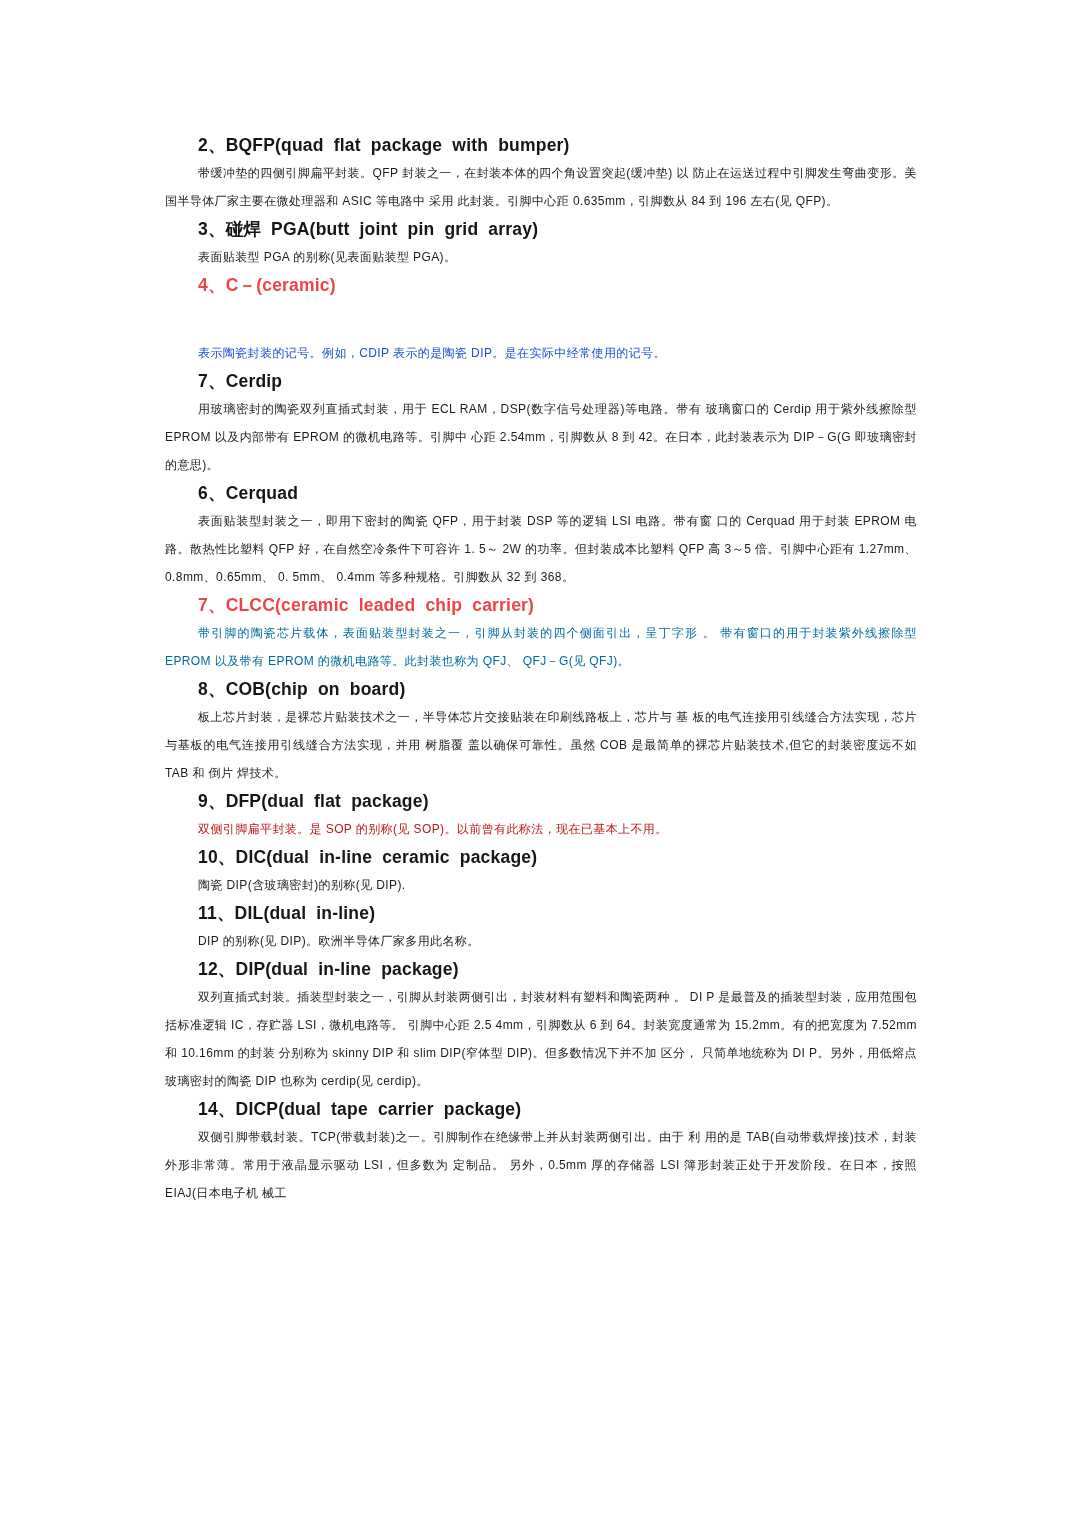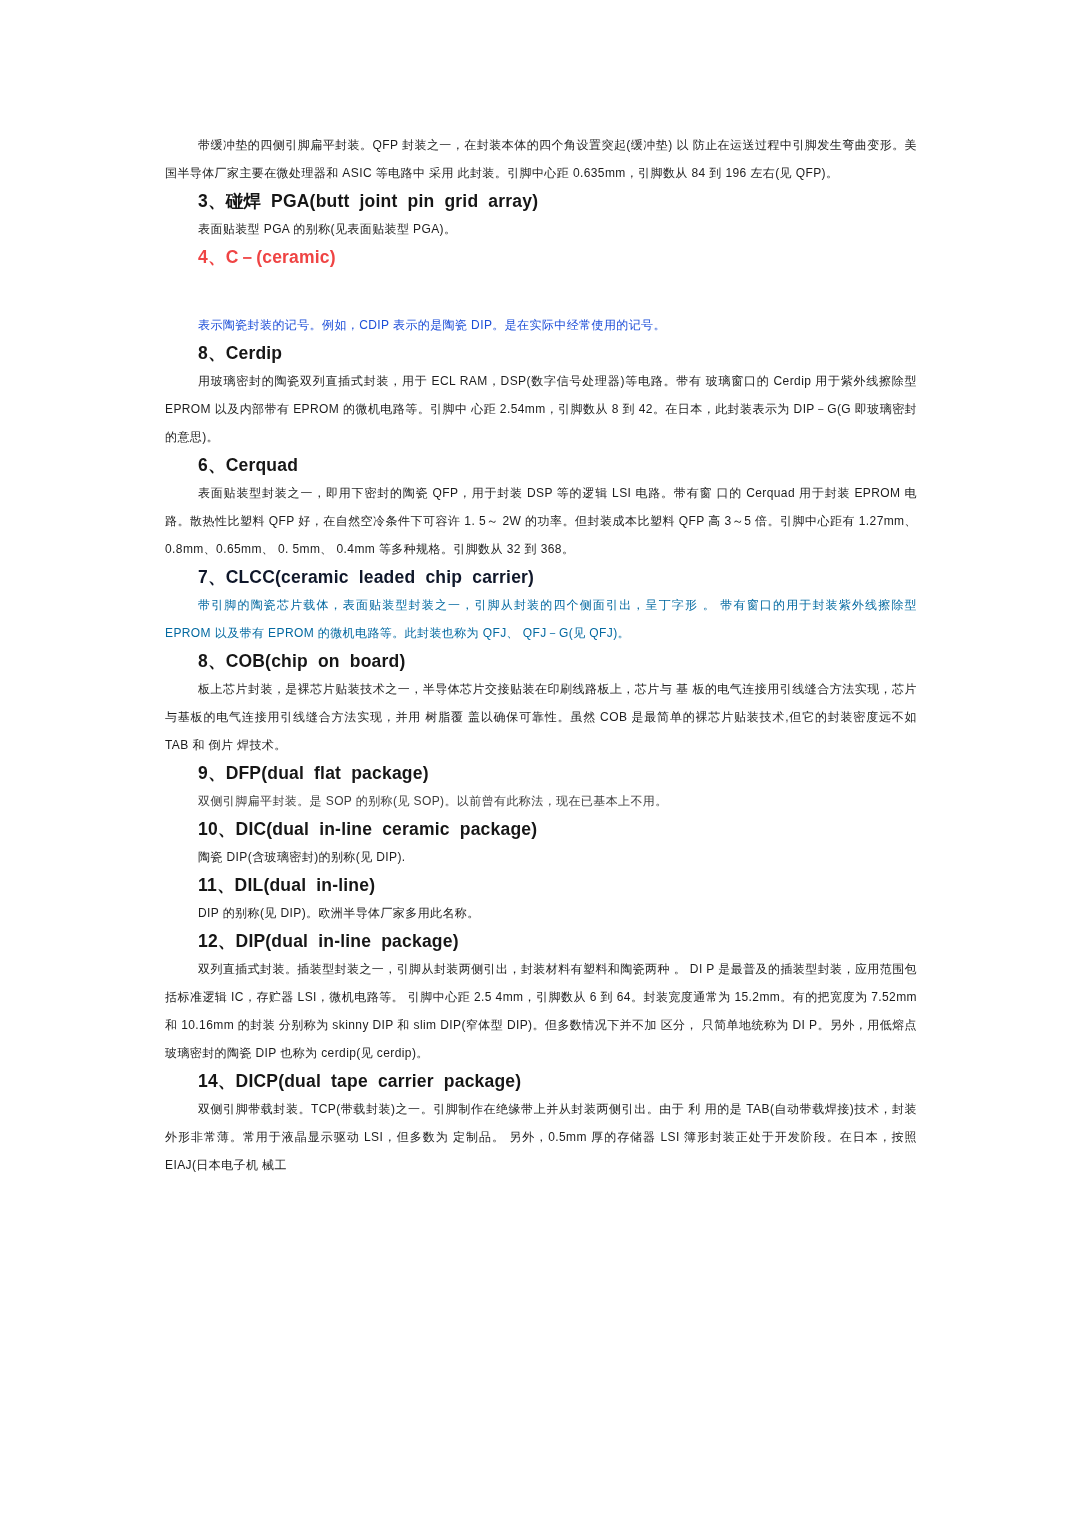--- a/index.html
+++ b/index.html
@@ -47,56 +47,57 @@
     text-indent: 33px;
     letter-spacing: 0.4px;
   }
 </style>
 </head>
 <body>
 
 <div class="page" style="background: rgb(255, 255, 255);">
   <main class="content" id="doc-root">
   <section class="doc-item">
+    <h2 class="doc-heading" style="color: rgb(22, 22, 22);">2、BQFP(quad flat package with bumper)</h2>
     <p class="doc-paragraph" style="color: rgb(29, 29, 29);">带缓冲垫的四侧引脚扁平封装。QFP 封装之一，在封装本体的四个角设置突起(缓冲垫) 以 防止在运送过程中引脚发生弯曲变形。美国半导体厂家主要在微处理器和 ASIC 等电路中 采用 此封装。引脚中心距 0.635mm，引脚数从 84 到 196 左右(见 QFP)。</p>
   </section>
 
   <section class="doc-item">
     <h2 class="doc-heading" style="color: rgb(22, 22, 22);">3、碰焊 PGA(butt joint pin grid array)</h2>
     <p class="doc-paragraph" style="color: rgb(29, 29, 29);">表面贴装型 PGA 的别称(见表面贴装型 PGA)。</p>
   </section>
 
   <section class="doc-item">
     <h2 class="doc-heading" style="color: #ef4444;">4、C－(ceramic)</h2>
     <p class="doc-paragraph" style="color: #1d4ed8; margin-top: 40px;">表示陶瓷封装的记号。例如，CDIP 表示的是陶瓷 DIP。是在实际中经常使用的记号。</p>
   </section>
 
   <section class="doc-item">
-    <h2 class="doc-heading" style="color: rgb(22, 22, 22);">8、Cerdip</h2>
+    <h2 class="doc-heading" style="color: rgb(22, 22, 22);">7、Cerdip</h2>
     <p class="doc-paragraph" style="color: rgb(29, 29, 29);">用玻璃密封的陶瓷双列直插式封装，用于 ECL RAM，DSP(数字信号处理器)等电路。带有 玻璃窗口的 Cerdip 用于紫外线擦除型 EPROM 以及内部带有 EPROM 的微机电路等。引脚中 心距 2.54mm，引脚数从 8 到 42。在日本，此封装表示为 DIP－G(G 即玻璃密封的意思)。</p>
   </section>
 
   <section class="doc-item">
     <h2 class="doc-heading" style="color: rgb(22, 22, 22);">6、Cerquad</h2>
     <p class="doc-paragraph" style="color: rgb(29, 29, 29);">表面贴装型封装之一，即用下密封的陶瓷 QFP，用于封装 DSP 等的逻辑 LSI 电路。带有窗 口的 Cerquad 用于封装 EPROM 电路。散热性比塑料 QFP 好，在自然空冷条件下可容许 1. 5～ 2W 的功率。但封装成本比塑料 QFP 高 3～5 倍。引脚中心距有 1.27mm、0.8mm、0.65mm、 0. 5mm、 0.4mm 等多种规格。引脚数从 32 到 368。</p>
   </section>
 
   <section class="doc-item">
-    <h2 class="doc-heading" style="color: #0f172a;">7、CLCC(ceramic leaded chip carrier)</h2>
+    <h2 class="doc-heading" style="color: #ef4444;">7、CLCC(ceramic leaded chip carrier)</h2>
     <p class="doc-paragraph" style="color: #0369a1;">带引脚的陶瓷芯片载体，表面贴装型封装之一，引脚从封装的四个侧面引出，呈丁字形 。 带有窗口的用于封装紫外线擦除型 EPROM 以及带有 EPROM 的微机电路等。此封装也称为 QFJ、 QFJ－G(见 QFJ)。</p>
   </section>
 
   <section class="doc-item">
     <h2 class="doc-heading" style="color: rgb(22, 22, 22);">8、COB(chip on board)</h2>
     <p class="doc-paragraph" style="color: rgb(29, 29, 29);">板上芯片封装，是裸芯片贴装技术之一，半导体芯片交接贴装在印刷线路板上，芯片与 基 板的电气连接用引线缝合方法实现，芯片与基板的电气连接用引线缝合方法实现，并用 树脂覆 盖以确保可靠性。虽然 COB 是最简单的裸芯片贴装技术,但它的封装密度远不如 TAB 和 倒片 焊技术。</p>
   </section>
 
   <section class="doc-item space-before">
     <h2 class="doc-heading" style="color: rgb(22, 22, 22);">9、DFP(dual flat package)</h2>
-    <p class="doc-paragraph" style="color: #404040;">双侧引脚扁平封装。是 SOP 的别称(见 SOP)。以前曾有此称法，现在已基本上不用。</p>
+    <p class="doc-paragraph" style="color: #b91c1c;">双侧引脚扁平封装。是 SOP 的别称(见 SOP)。以前曾有此称法，现在已基本上不用。</p>
   </section>
 
   <section class="doc-item">
     <h2 class="doc-heading" style="color: rgb(22, 22, 22);">10、DIC(dual in-line ceramic package)</h2>
     <p class="doc-paragraph" style="color: rgb(29, 29, 29);">陶瓷 DIP(含玻璃密封)的别称(见 DIP).</p>
   </section>
 
   <section class="doc-item">
     <h2 class="doc-heading" style="color: rgb(22, 22, 22);">11、DIL(dual in-line)</h2>
     <p class="doc-paragraph" style="color: rgb(29, 29, 29);">DIP 的别称(见 DIP)。欧洲半导体厂家多用此名称。</p>

